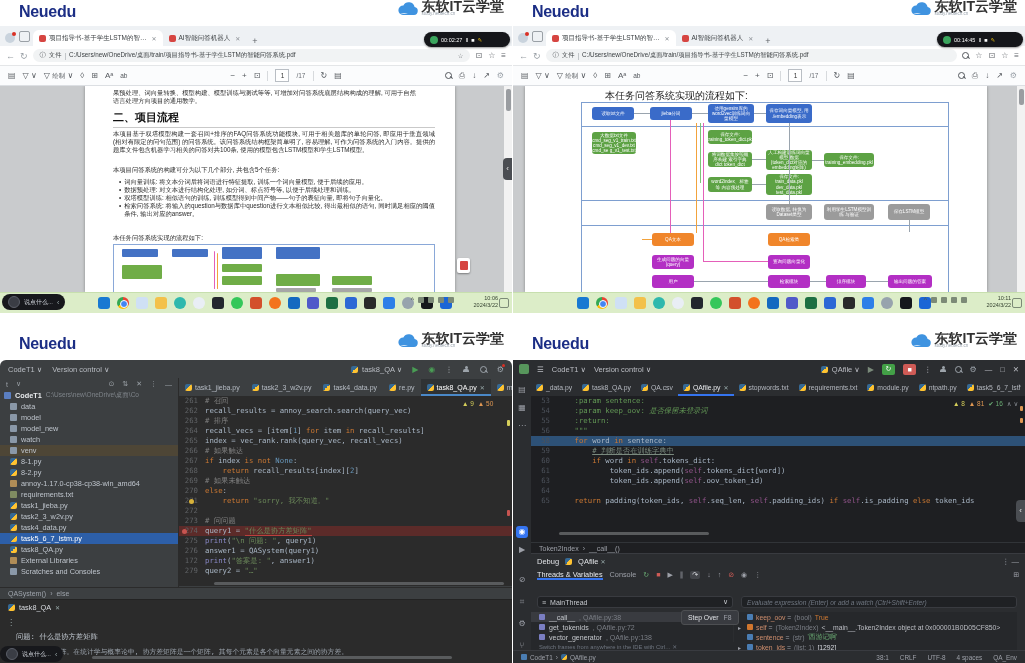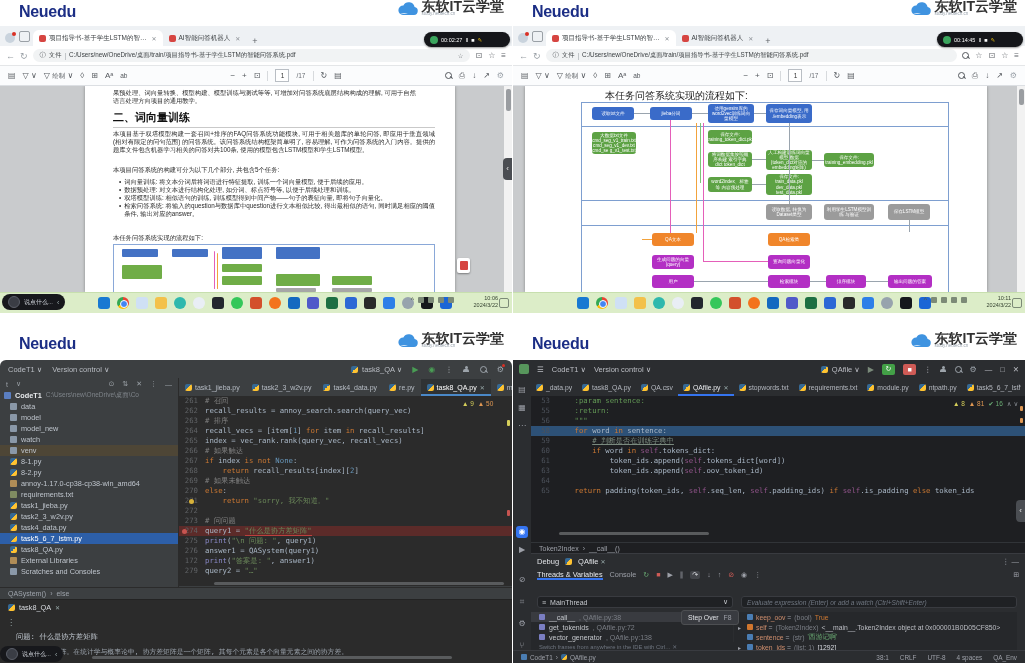--- a/index.html
+++ b/index.html
@@ -257,21 +257,21 @@
       <span class="mag"></span>
       <span>⎙</span>
       <span>↓</span>
       <span>↗</span>
       <span class="gear">⚙</span>
     </div>
     <div class="content">
       <div class="page" style="left:85px;width:370px;top:0;height:206px">
         <div class="a doctxt" style="left:28px;right:20px;top:3px"><span>果预处理、词向量转换、模型构建、模型训练与测试等等, 可增加对问答系统底层结构构成的理解, 可用于自然</span><br><span>语言处理方向项目的通用教学。</span></div>
         <div class="a" style="left:28px;right:20px;top:24px">
-          <div class="docH">二、词向量训练</div>
+          <div class="docH">二、项目流程</div>
               <div class="docrule"></div>
         </div>
         <div class="a doctxt" style="left:28px;right:20px;top:44px">本项目基于双塔模型构建一套召回+排序的FAQ问答系统功能模块, 可用于相关题库的单轮问答, 即应用于垂直领域 (相对有限定的问句范围) 的问答系统。该问答系统结构框架简单明了, 容易理解, 可作为问答系统的入门内容。提供的题库文件包含机器学习相关的问答对共100条, 使用的模型包含LSTM模型和学生LSTM模型。</div>
         <div class="a doctxt" style="left:28px;right:20px;top:80px">本项目问答系统的构建可分为以下几个部分, 共包含5个任务:</div>
         <div class="a" style="left:34px;right:20px;top:92px">
 
         <div class="bul doctxt">
                 <span>词向量训练: 将文本分词后将词语进行特征提取, 训练一个词向量模型, 便于后续的应用。</span>
               </div>
               <div class="bul doctxt">
@@ -805,20 +805,21 @@
             <span>ntpath.py</span>
           </div>
           <div class="brtab">
             <span class="pyico"></span>
             <span>task5_6_7_lstr</span>
           </div>
         </div>
     <div class="a" style="right:4px;top:22px;color:#9da0a8;font-size:7px">◔</div>
     <div class="bred mono">
           <div class="cl"><span class="ln">53</span><span class="tk-doc">    :param sentence:</span></div>
+          <div class="cl"><span class="ln">54</span><span class="tk-doc">    :param keep_oov: </span><span class="tk-doci">是否保留未登录词</span></div>
           <div class="cl"><span class="ln">55</span><span class="tk-doc">    :return:</span></div>
           <div class="cl"><span class="ln">56</span><span class="tk-doc">    """</span></div>
           <div class="cl dbgline"><span class="ln">58</span><span class="tk-p">    </span><span class="tk-k">for</span><span class="tk-p"> word </span><span class="tk-k">in</span><span class="tk-p"> sentence:</span></div>
           <div class="cl"><span class="ln">59</span><span class="tk-p">        </span><span class="tk-cu"># 判断是否在训练字典中</span></div>
           <div class="cl"><span class="ln">60</span><span class="tk-p">        </span><span class="tk-k">if</span><span class="tk-p"> word </span><span class="tk-k">in</span><span class="tk-p"> </span><span class="tk-sv">self</span><span class="tk-p">.tokens_dict:</span></div>
           <div class="cl"><span class="ln">61</span><span class="tk-p">            token_ids.append(</span><span class="tk-sv">self</span><span class="tk-p">.tokens_dict[word])</span></div>
           <div class="cl"><span class="ln">63</span><span class="tk-p">            token_ids.append(</span><span class="tk-sv">self</span><span class="tk-p">.oov_token_id)</span></div>
           <div class="cl"><span class="ln">64</span></div>
           <div class="cl"><span class="ln">65</span><span class="tk-p">    </span><span class="tk-k">return</span><span class="tk-p"> padding(token_ids, </span><span class="tk-sv">self</span><span class="tk-p">.seq_len, </span><span class="tk-sv">self</span><span class="tk-p">.padding_ids) </span><span class="tk-k">if</span><span class="tk-p"> </span><span class="tk-sv">self</span><span class="tk-p">.is_padding </span><span class="tk-k">else</span><span class="tk-p"> token_ids</span></div>
         </div>

